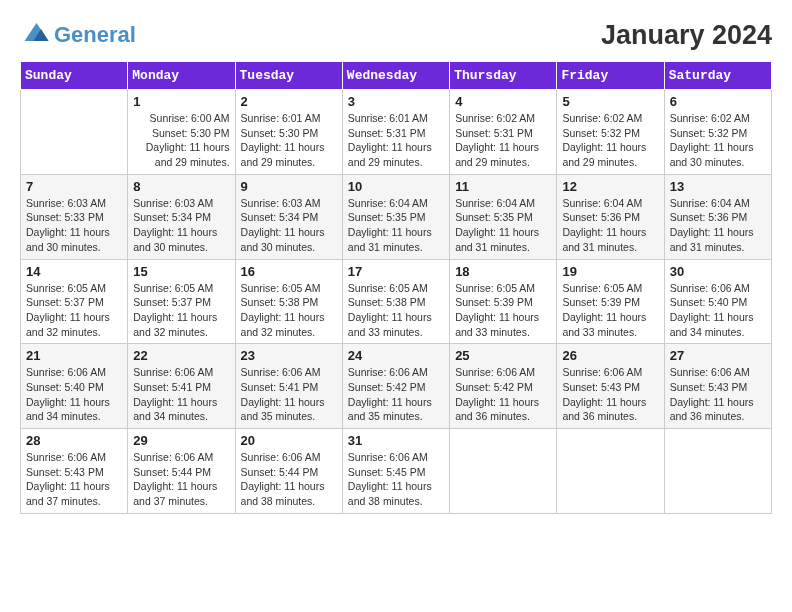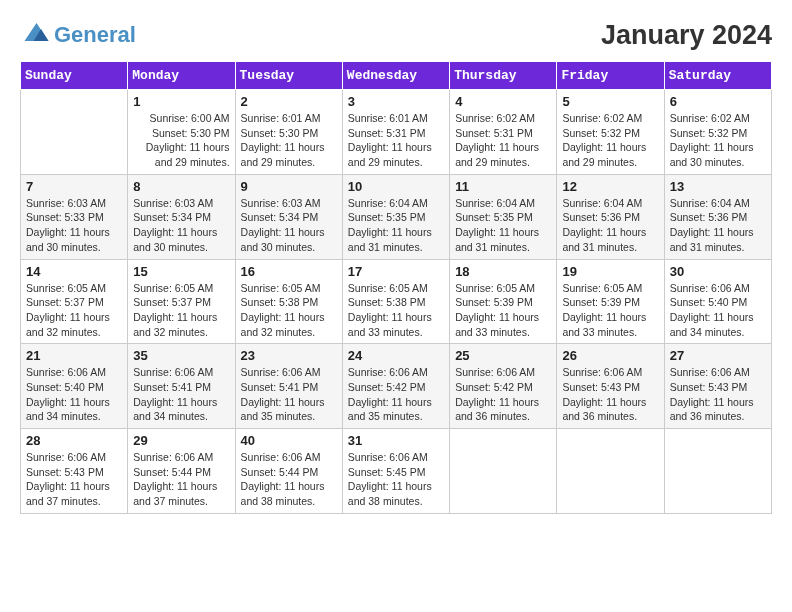--- a/index.html
+++ b/index.html
@@ -269,21 +269,21 @@
       </tr>
       <tr>
         <td>
           <span class="day-num">21</span>
           <div class="day-info" style="white-space: pre-line;">Sunrise: 6:06 AM
 Sunset: 5:40 PM
 Daylight: 11 hours
 and 34 minutes.</div>
         </td>
         <td>
-          <span class="day-num">35</span>
+          <span class="day-num">22</span>
           <div class="day-info" style="white-space: pre-line;">Sunrise: 6:06 AM
 Sunset: 5:41 PM
 Daylight: 11 hours
 and 34 minutes.</div>
         </td>
         <td>
           <span class="day-num">23</span>
           <div class="day-info" style="white-space: pre-line;">Sunrise: 6:06 AM
 Sunset: 5:41 PM
 Daylight: 11 hours
@@ -327,21 +327,21 @@
 and 37 minutes.</div>
         </td>
         <td>
           <span class="day-num">29</span>
           <div class="day-info" style="white-space: pre-line;">Sunrise: 6:06 AM
 Sunset: 5:44 PM
 Daylight: 11 hours
 and 37 minutes.</div>
         </td>
         <td>
-          <span class="day-num">40</span>
+          <span class="day-num">20</span>
           <div class="day-info" style="white-space: pre-line;">Sunrise: 6:06 AM
 Sunset: 5:44 PM
 Daylight: 11 hours
 and 38 minutes.</div>
         </td>
         <td>
           <span class="day-num">31</span>
           <div class="day-info" style="white-space: pre-line;">Sunrise: 6:06 AM
 Sunset: 5:45 PM
 Daylight: 11 hours

